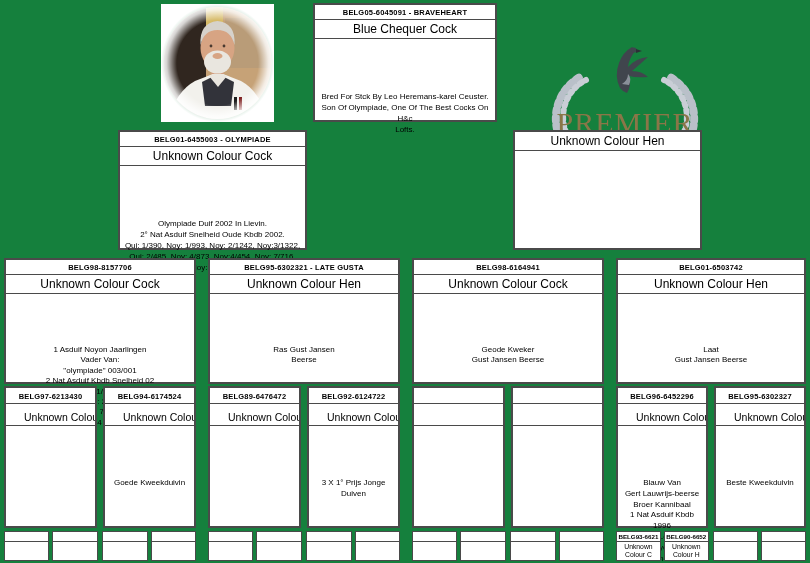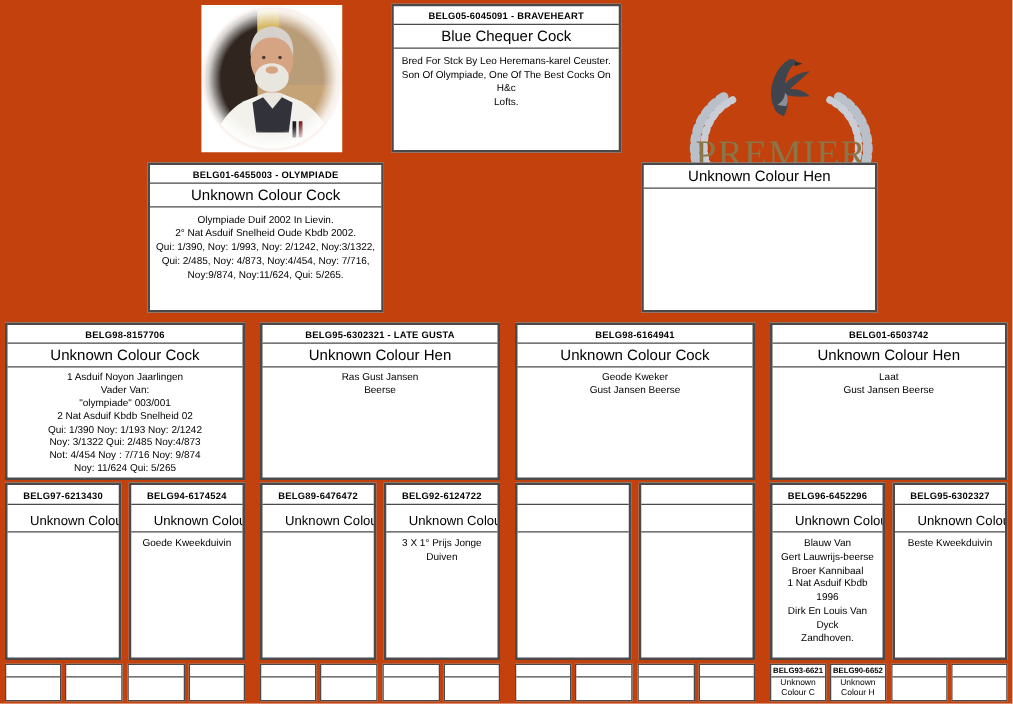--- a/index.html
+++ b/index.html
@@ -1,22 +1,22 @@
 <!DOCTYPE html>
 <html><head>
 <meta charset="utf-8">
 <style>
   html,body{margin:0;padding:0;background:#fff;font-family:"Liberation Sans",sans-serif;color:#000;}
-  .page{position:relative;width:810px;height:563px;background:#c2410c;overflow:hidden;}
+  .page{position:relative;width:810px;height:563px;background:#15803d;overflow:hidden;}
 
   
   .card{position:absolute;border:2px solid #4a4a4a;background:#fff;display:flex;flex-direction:column;box-sizing:border-box;}
   .ring{flex:0 0 auto;height:15px;box-sizing:border-box;padding:3px 2px 0;font-size:7.5px;font-weight:bold;text-align:center;letter-spacing:.2px;border-bottom:1.5px solid #4a4a4a;white-space:nowrap;overflow:hidden;}
   .colour{flex:0 0 auto;height:19px;box-sizing:border-box;padding:2px 18px 0;font-size:12px;text-align:center;border-bottom:1.5px solid #4a4a4a;white-space:nowrap;overflow:hidden;}
-  .notes{flex:1;padding:4px 3px;font-size:8px;text-align:center;white-space:pre-line;line-height:1.38;}
+  .notes{flex:1;padding:4px 3px;font-size:8px;text-align:center;white-space:pre-line;line-height:1.38;margin-top:48px;}
 
   
   .col{position:absolute;top:258px;width:192px;height:303px;}
   #col1{left:4px}#col2{left:208px}#col3{left:412px}#col4{left:616px;width:190px}
   .gp{position:static;width:100%;height:126px;margin-bottom:2px;}
   .gp .notes{line-height:1.3;padding:3px 2px;}
   .gpair{display:flex;gap:6px;height:142px;margin-bottom:3px;}
   .gcard{flex:1;border:2px solid #4a4a4a;background:#fff;display:flex;flex-direction:column;box-sizing:border-box;min-width:0;}
   .gcard .ring{height:16px;padding-top:4px;}
   .gcard .colour{height:22px;padding-top:7px;font-size:10.5px;}

